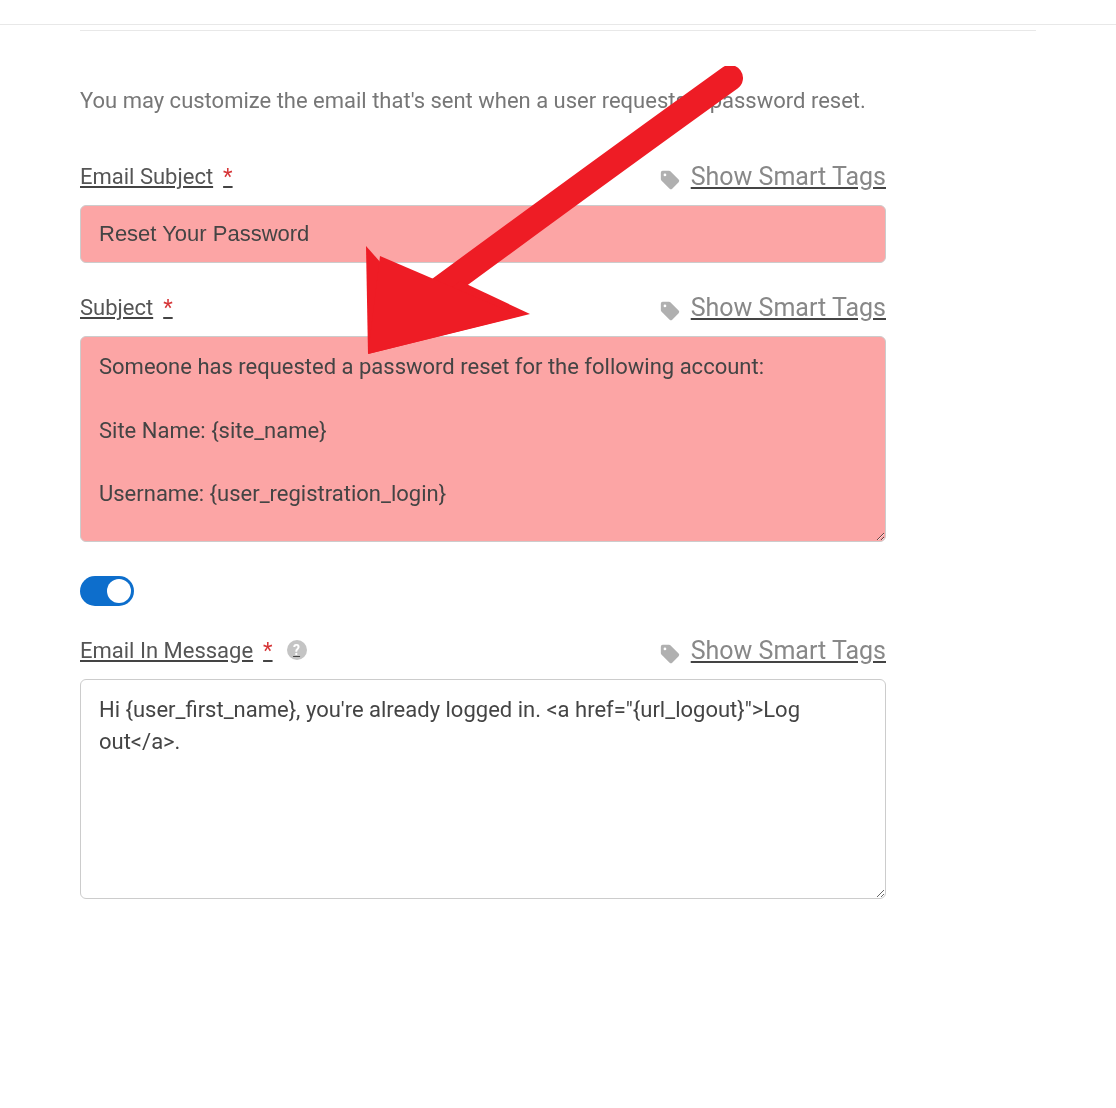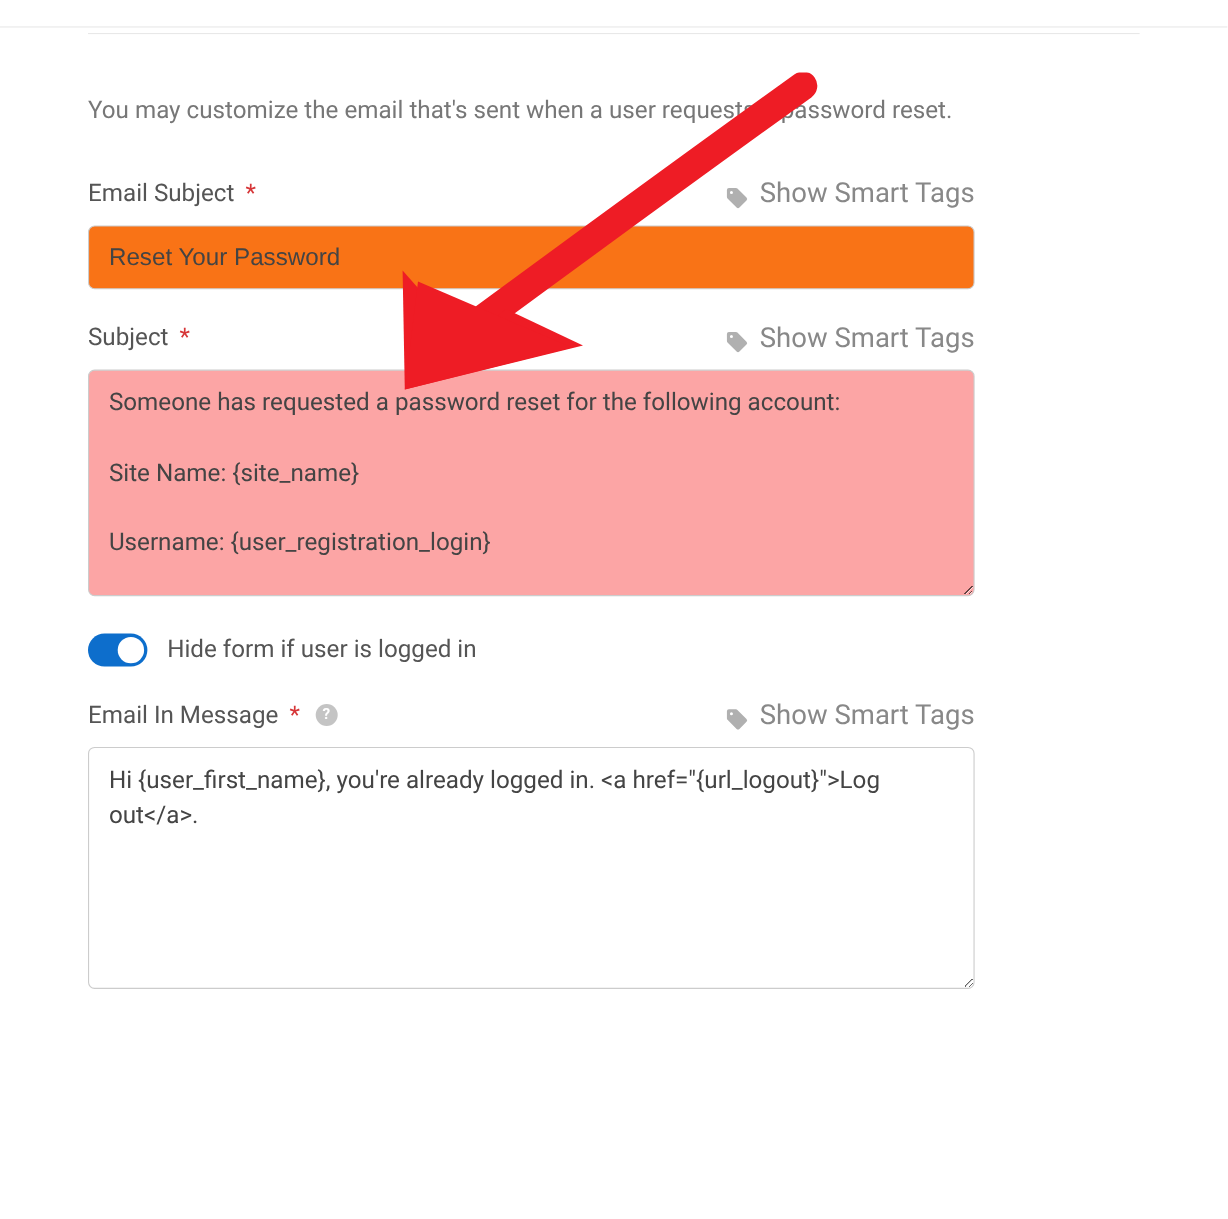--- a/index.html
+++ b/index.html
@@ -48,20 +48,21 @@
     margin-bottom: 10px;
   }
   .section-description {
     font-size: 22px;
     color: #777777;
     line-height: 1.4;
     margin-bottom: 45px;
   }
   .field-row {
     margin-bottom: 30px;
+    text-decoration: underline;
   }
   .field-label-row {
     display: flex;
     align-items: center;
     justify-content: space-between;
     margin-bottom: 14px;
   }
   .field-label {
     font-size: 22px;
     color: #555555;
@@ -102,21 +103,21 @@
     display: block;
   }
   .text-input {
     width: 806px;
     height: 58px;
     border: 1px solid #cccccc;
     border-radius: 6px;
     padding: 0 18px;
     font-size: 22px;
     color: #444444;
-    background: #f97316;
+    background: #fca5a5;
   }
   .textarea {
     width: 806px;
     height: 206px;
     border: 1px solid #cccccc;
     border-radius: 6px;
     padding: 14px 18px;
     font-size: 22px;
     color: #444444;
     background: #fca5a5;
@@ -235,21 +236,20 @@
 
 Site Name: {site_name}
 
 Username: {user_registration_login}</textarea>
   </div>
 
   <div class="toggle-row">
     <div class="toggle">
       <div class="toggle-knob"></div>
     </div>
-    <div class="toggle-label">Hide form if user is logged in</div>
   </div>
 
   <div class="field-row">
     <div class="field-label-row label-row-smart">
       <div class="field-label">
         <span>Email In Message</span>
         <span class="required">*</span>
         <span class="help-icon">?</span>
       </div>
       <div class="smart-tags">

